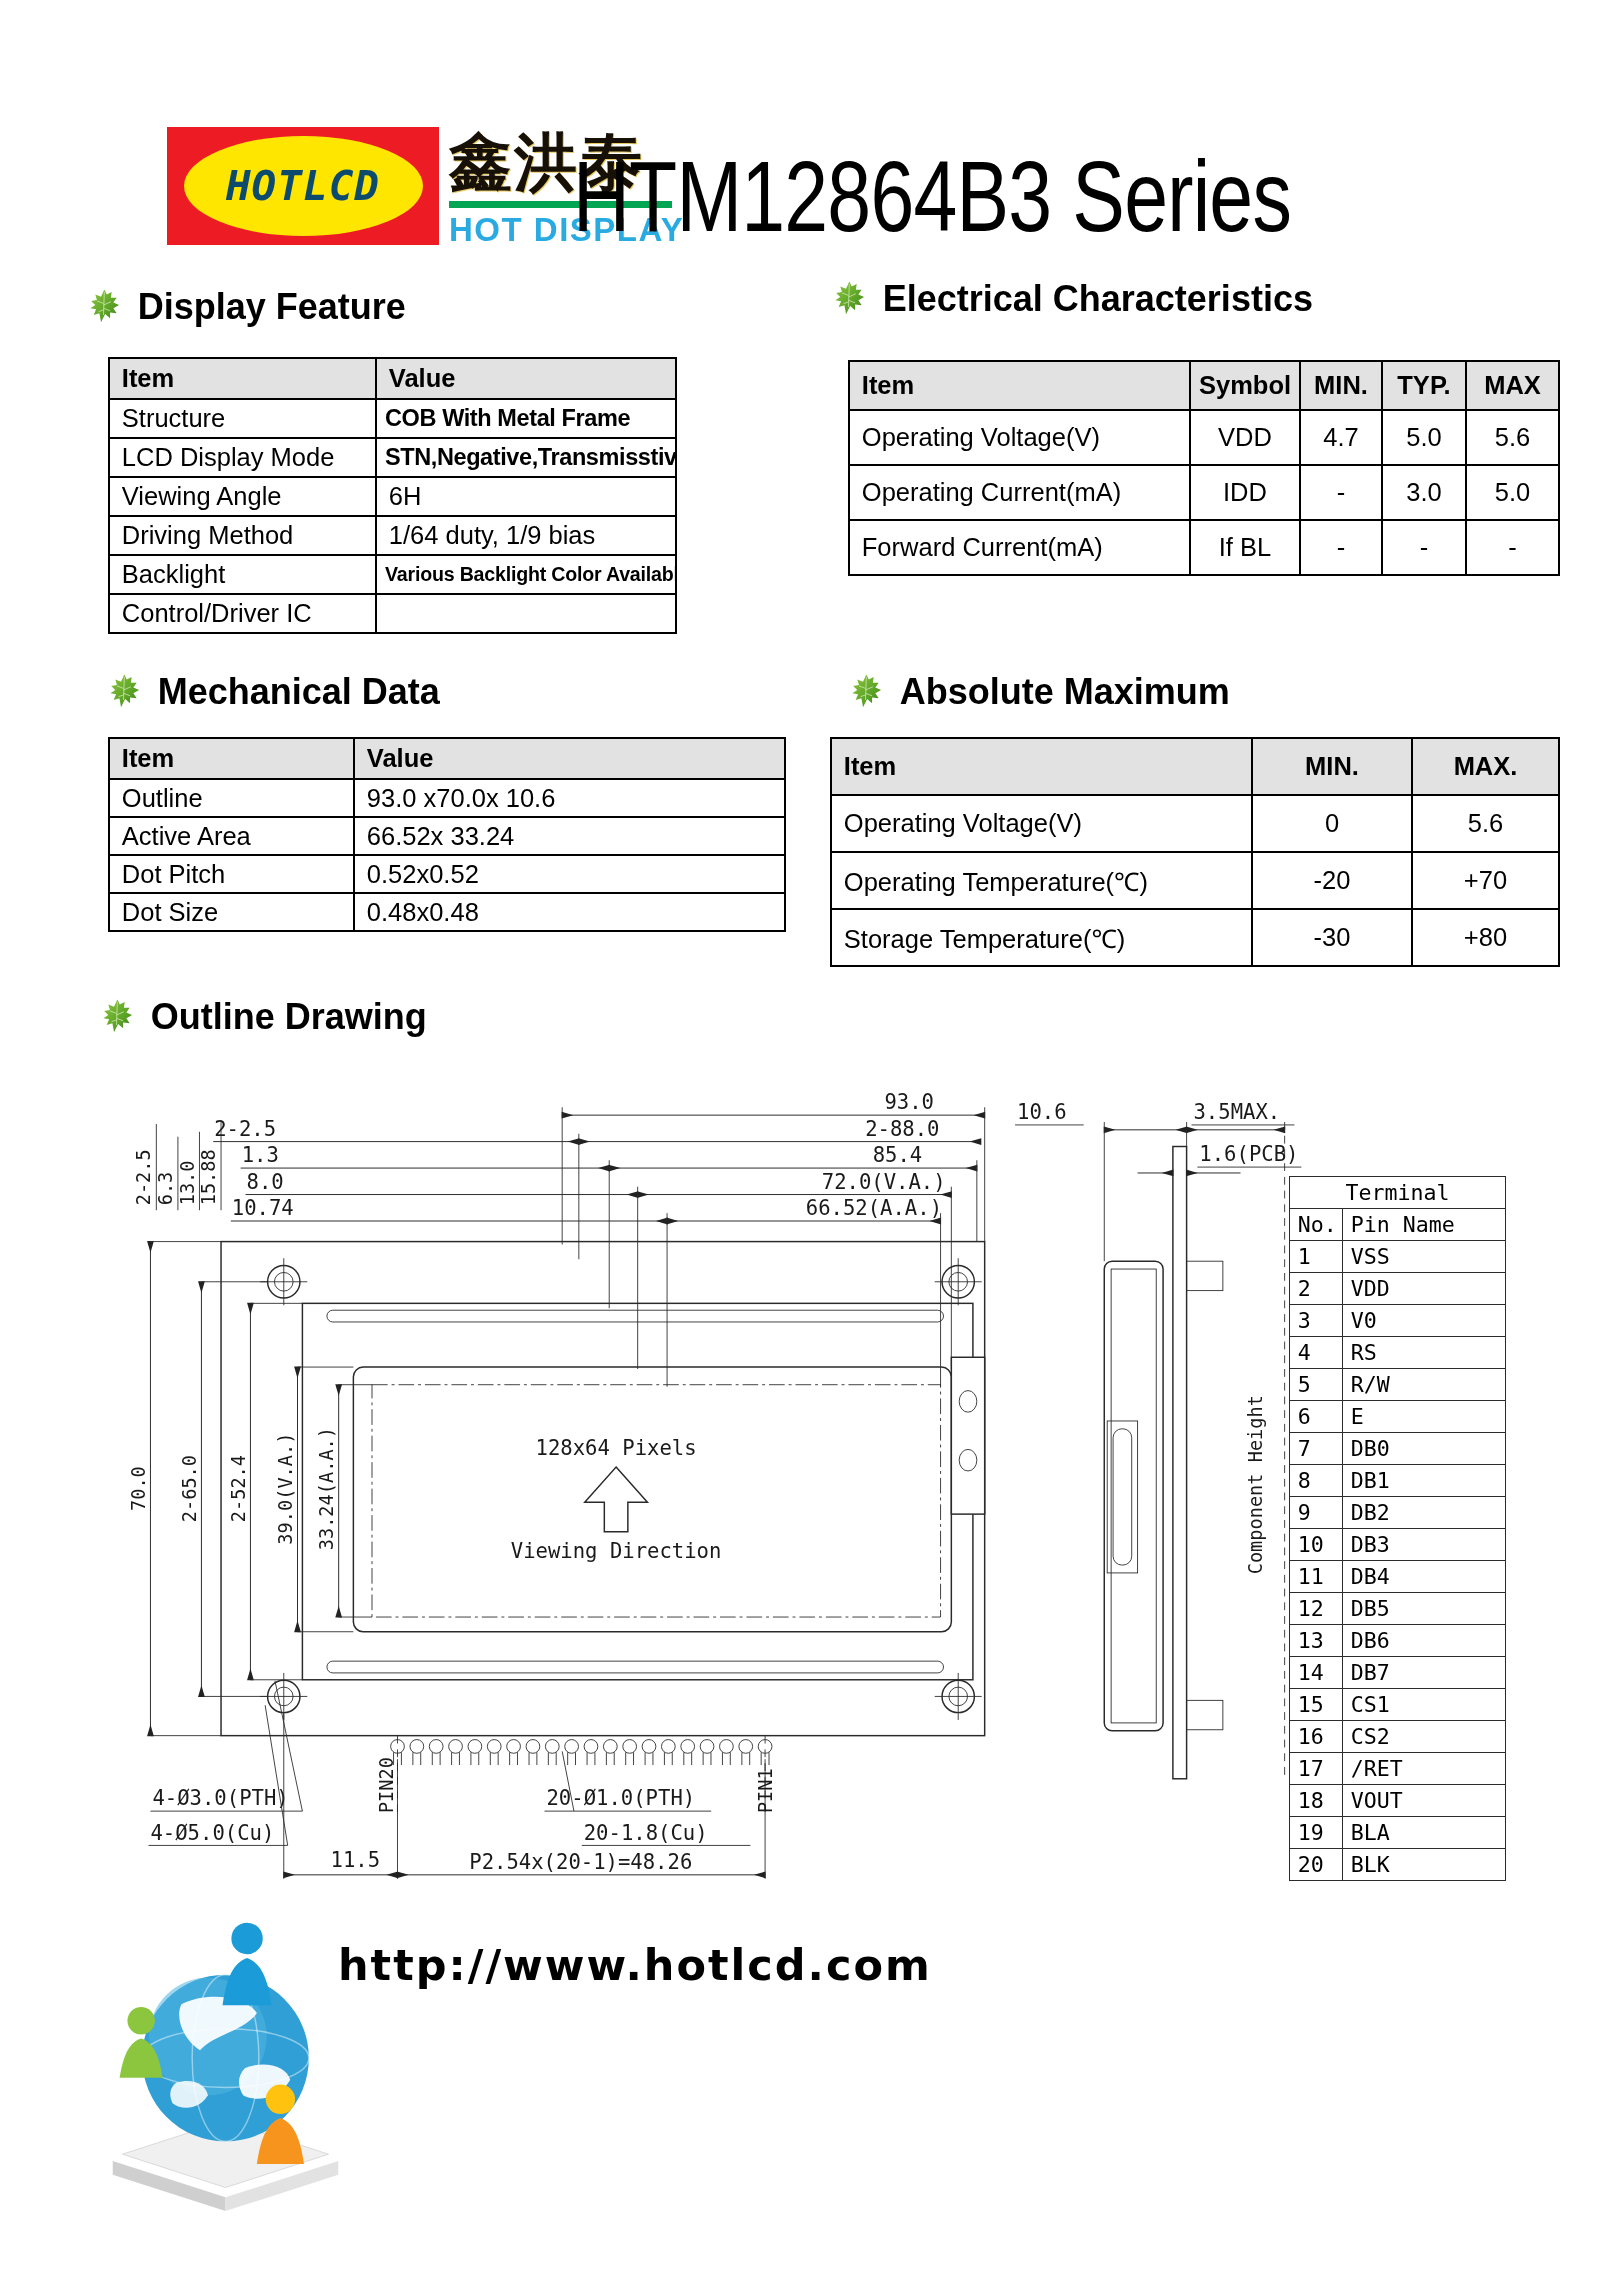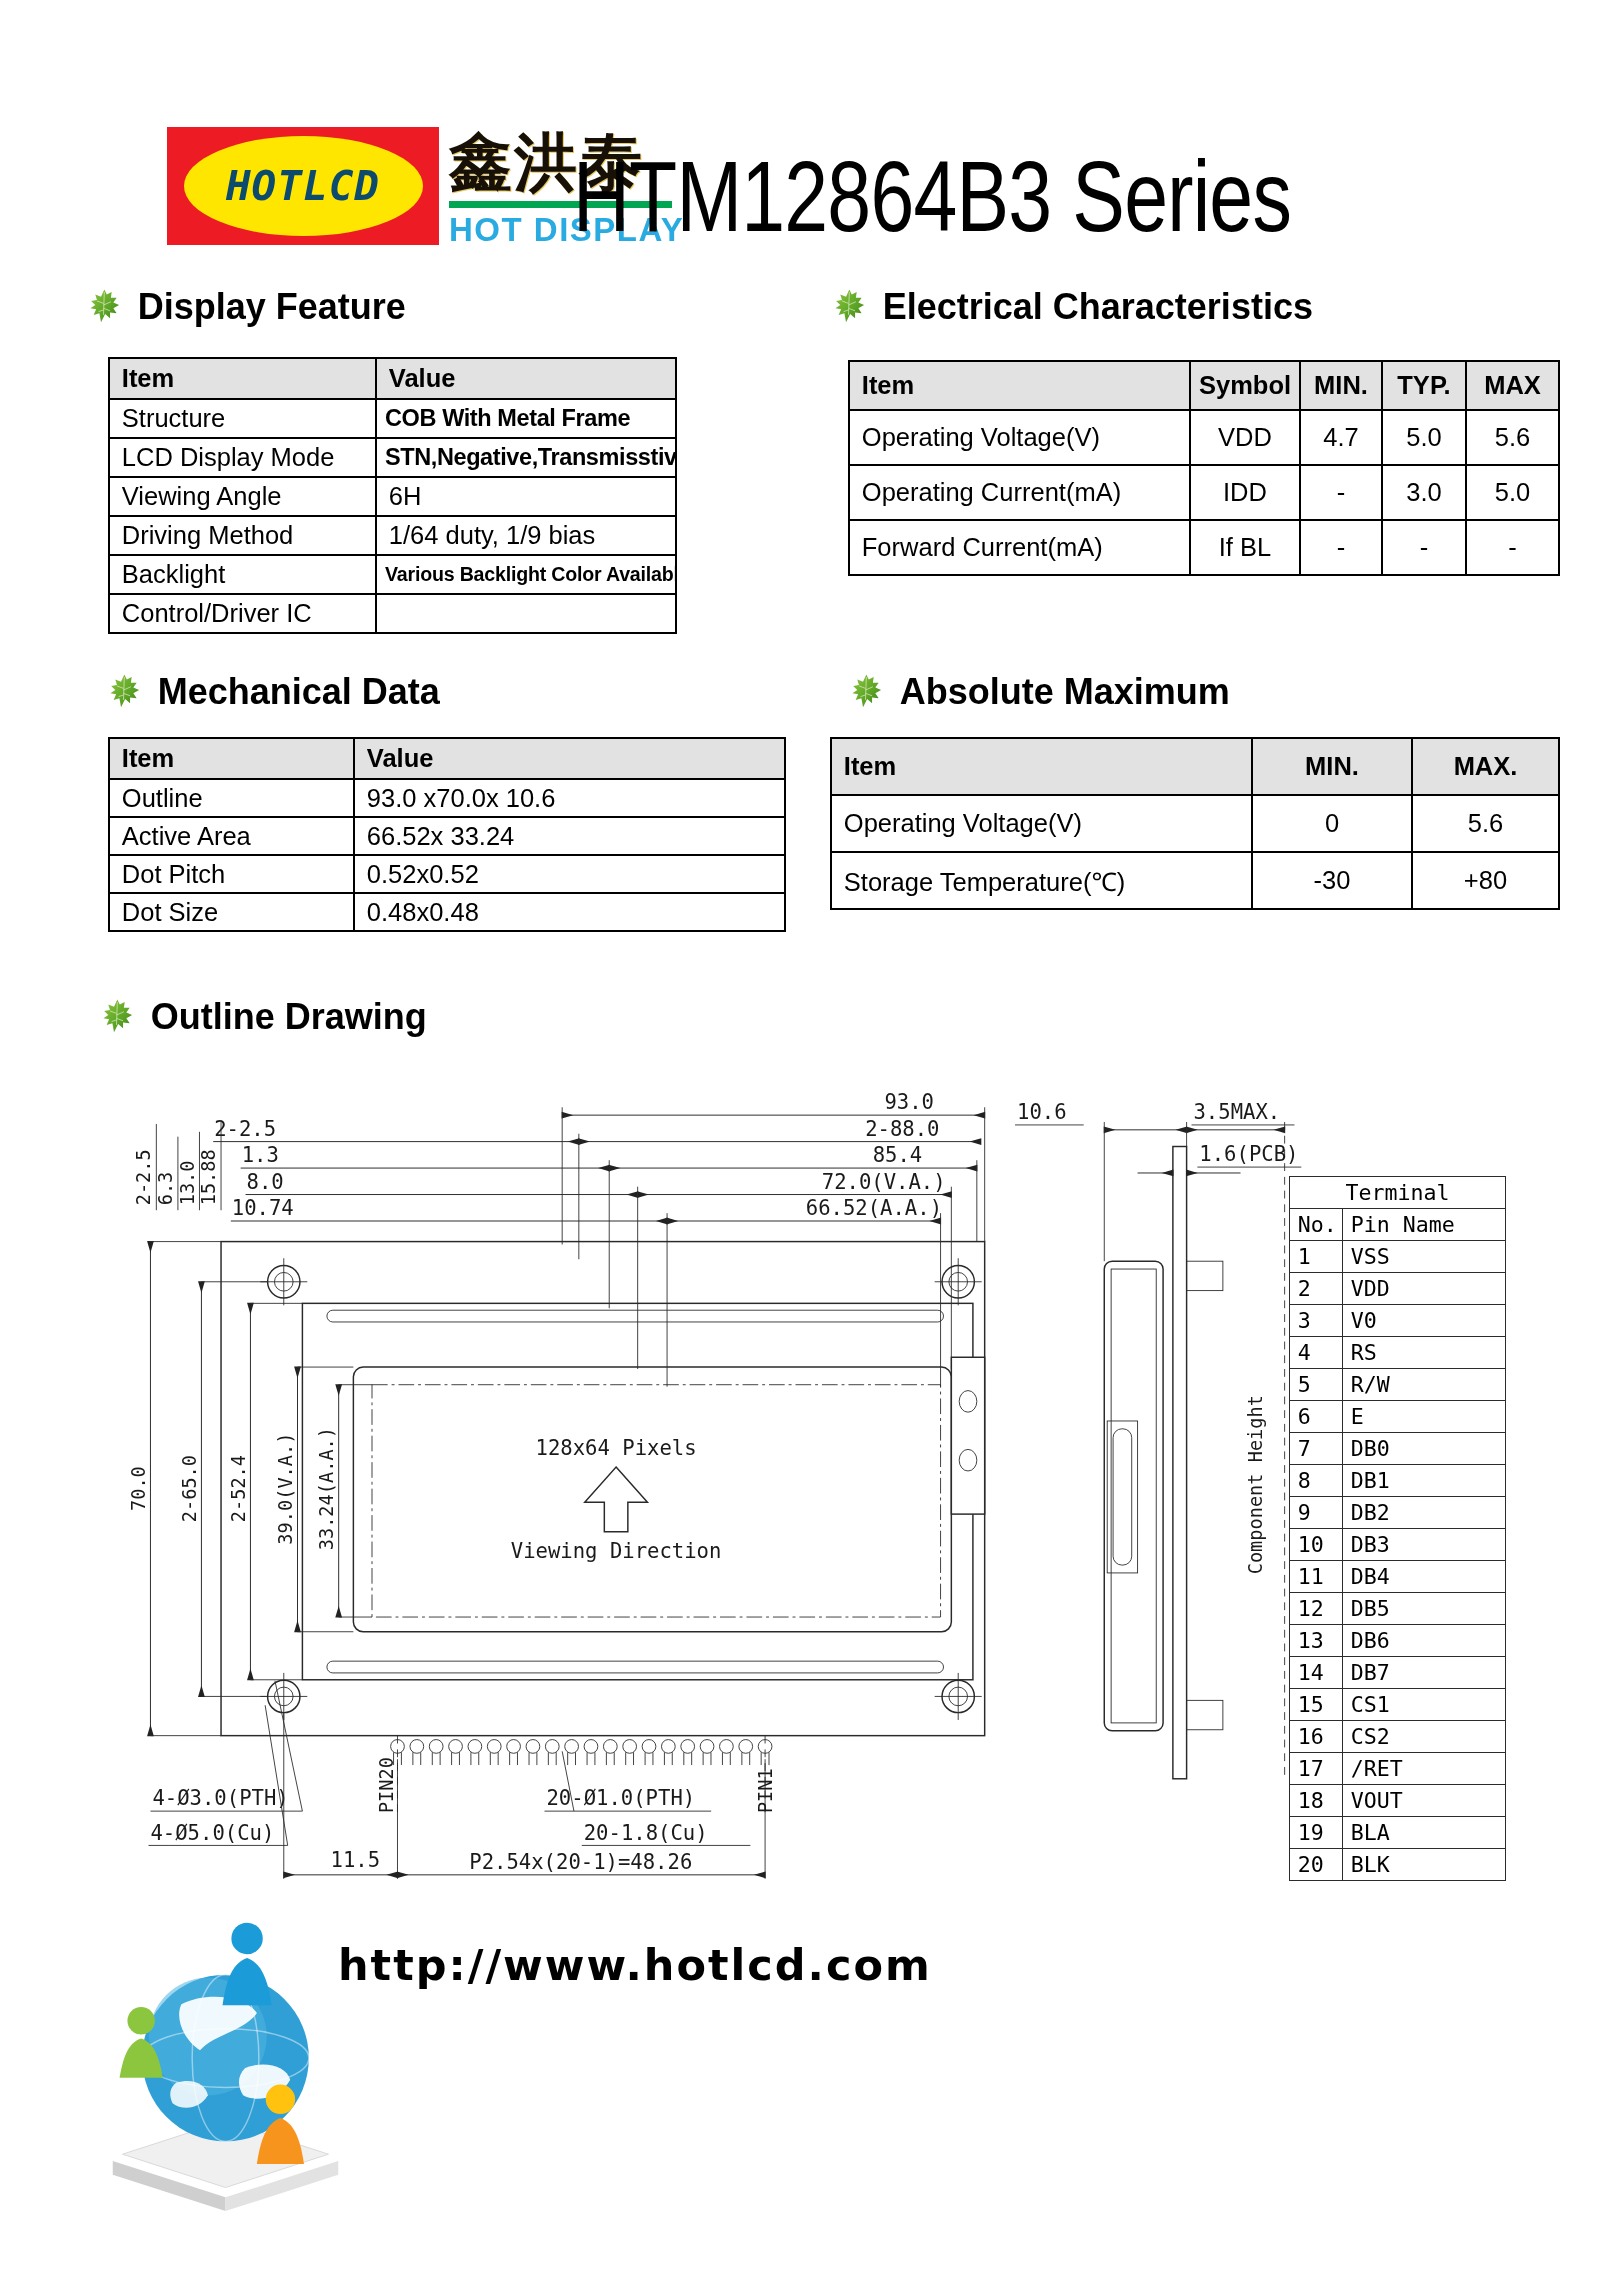--- a/index.html
+++ b/index.html
@@ -109,21 +109,21 @@
   <div class="brand-en">HOT DISPLAY</div>
 </div>
 <div class="abs doc-title">HTM12864B3 Series</div>
 
 <div class="abs sec" style="left:83px;top:286px;">
   <svg class="leaf" viewBox="0 0 100 100">
       <use href="#leafSym"></use>
     </svg>
   <h2>Display Feature</h2>
 </div>
-<div class="abs sec" style="left:828px;top:286px;">
+<div class="abs sec" style="left:828px;top:278px;">
   <svg class="leaf" viewBox="0 0 100 100">
       <use href="#leafSym"></use>
     </svg>
   <h2>Electrical Characteristics</h2>
 </div>
 <div class="abs sec" style="left:103px;top:671px;">
   <svg class="leaf" viewBox="0 0 100 100">
       <use href="#leafSym"></use>
     </svg>
   <h2>Mechanical Data</h2>
@@ -264,20 +264,25 @@
     <th>Item</th>
     <th>MIN.</th>
     <th>MAX.</th>
   </tr>
     </thead>
   <tbody>
       <tr>
         <td>Operating Voltage(V)</td>
         <td>0</td>
         <td>5.6</td>
+      </tr>
+      <tr>
+        <td>Operating Temperature(℃)</td>
+        <td>-20</td>
+        <td>+70</td>
       </tr>
       <tr>
         <td>Storage Temperature(℃)</td>
         <td>-30</td>
         <td>+80</td>
       </tr>
     </tbody>
 </table>
 
 <svg class="abs drawing" width="1441" height="863" viewBox="0 0 1470 880">

